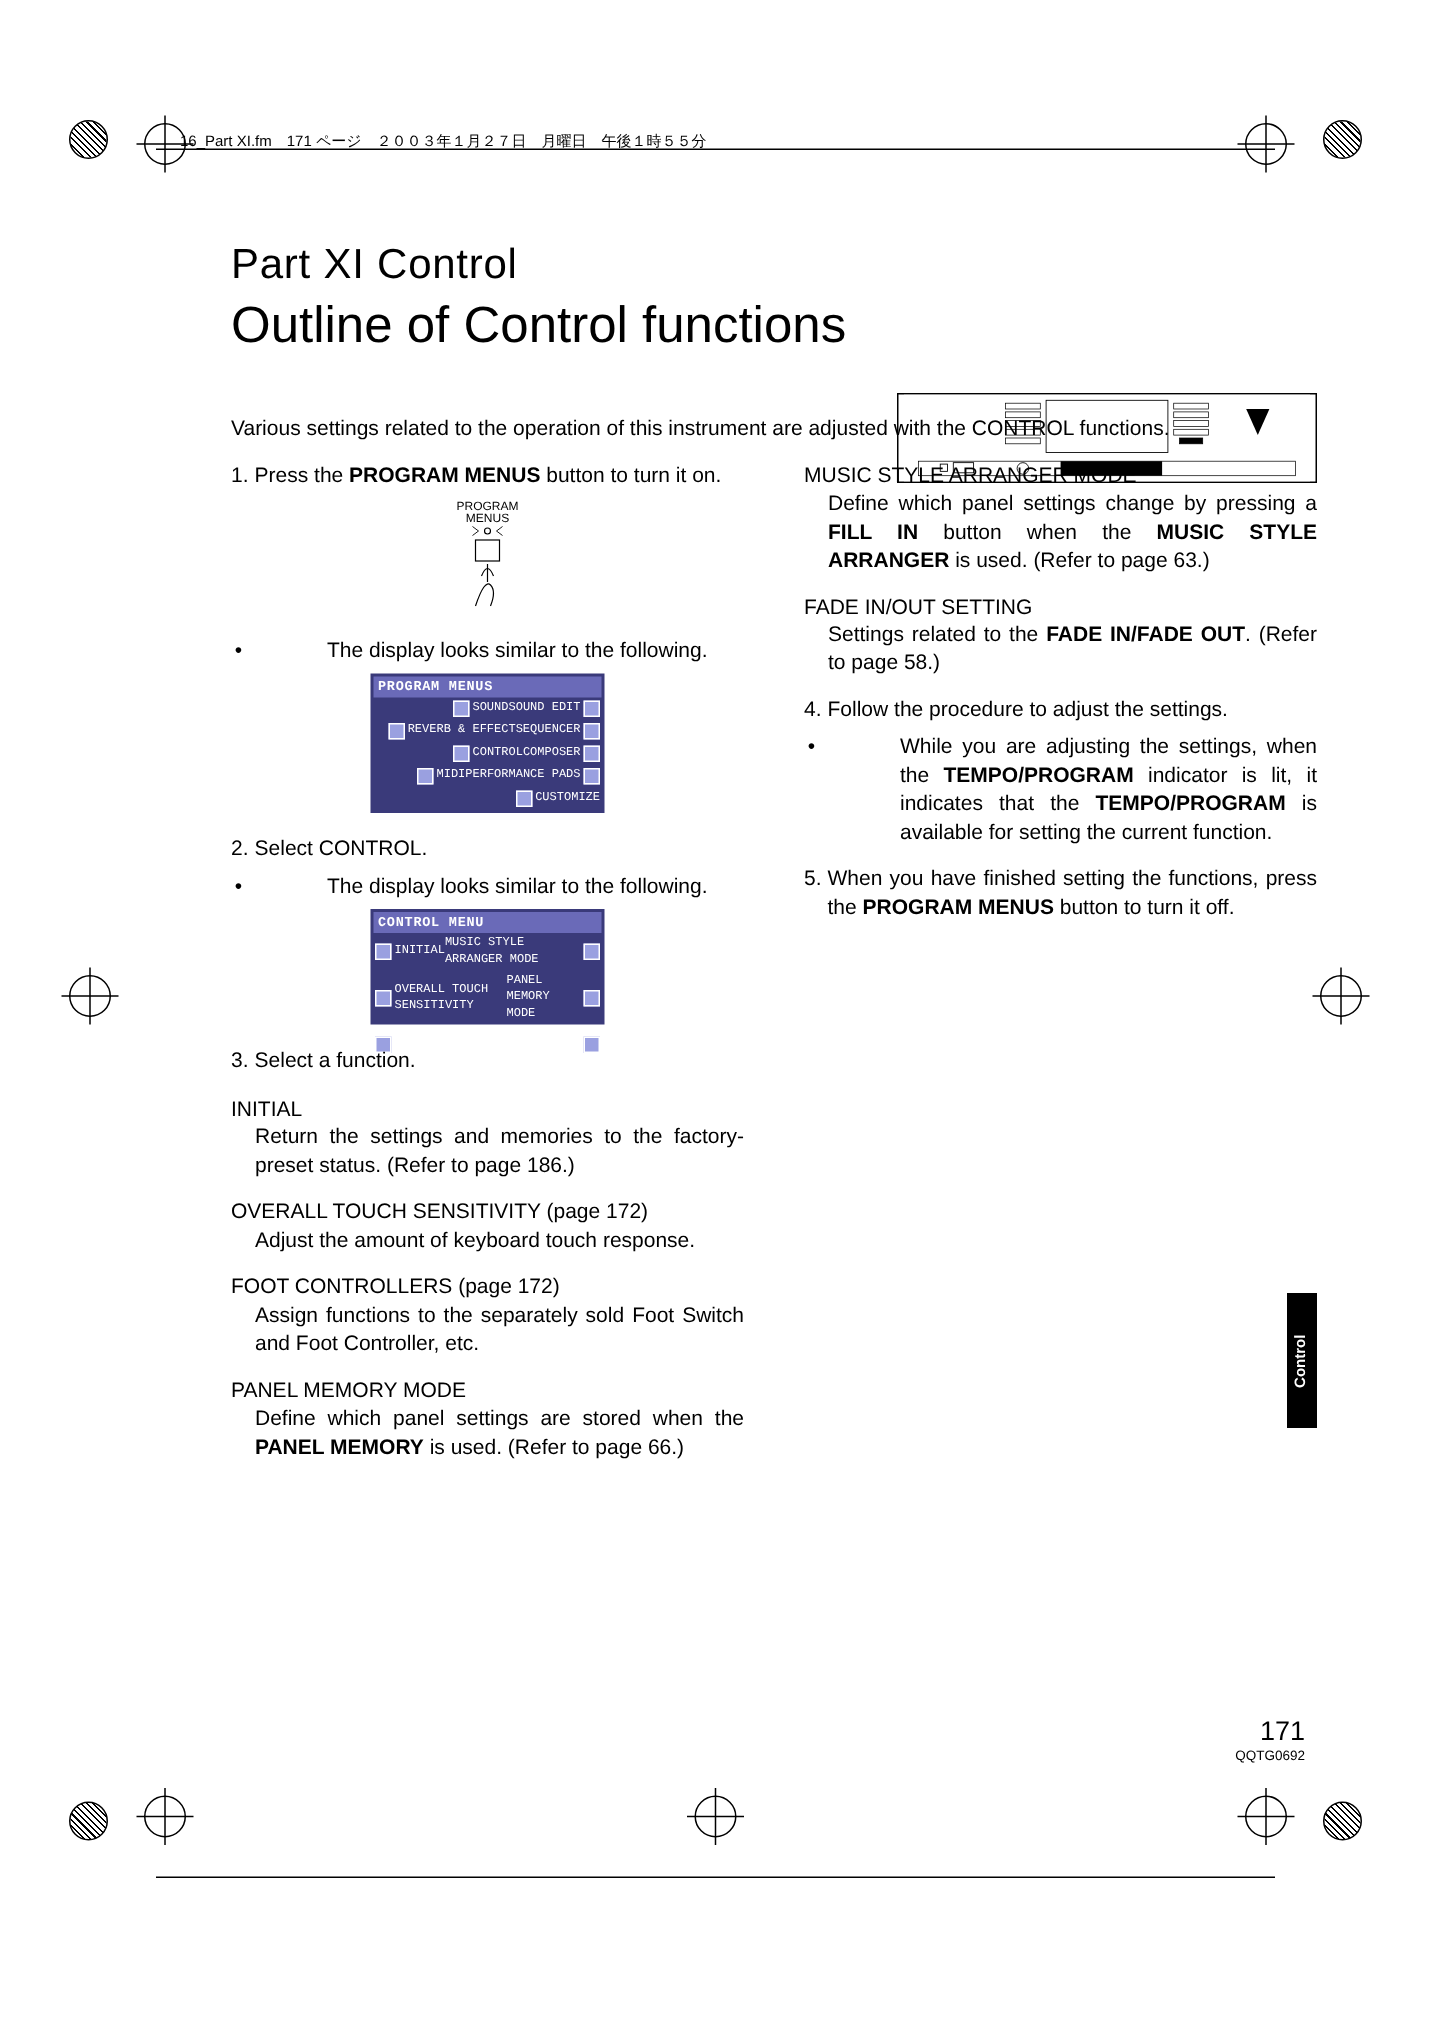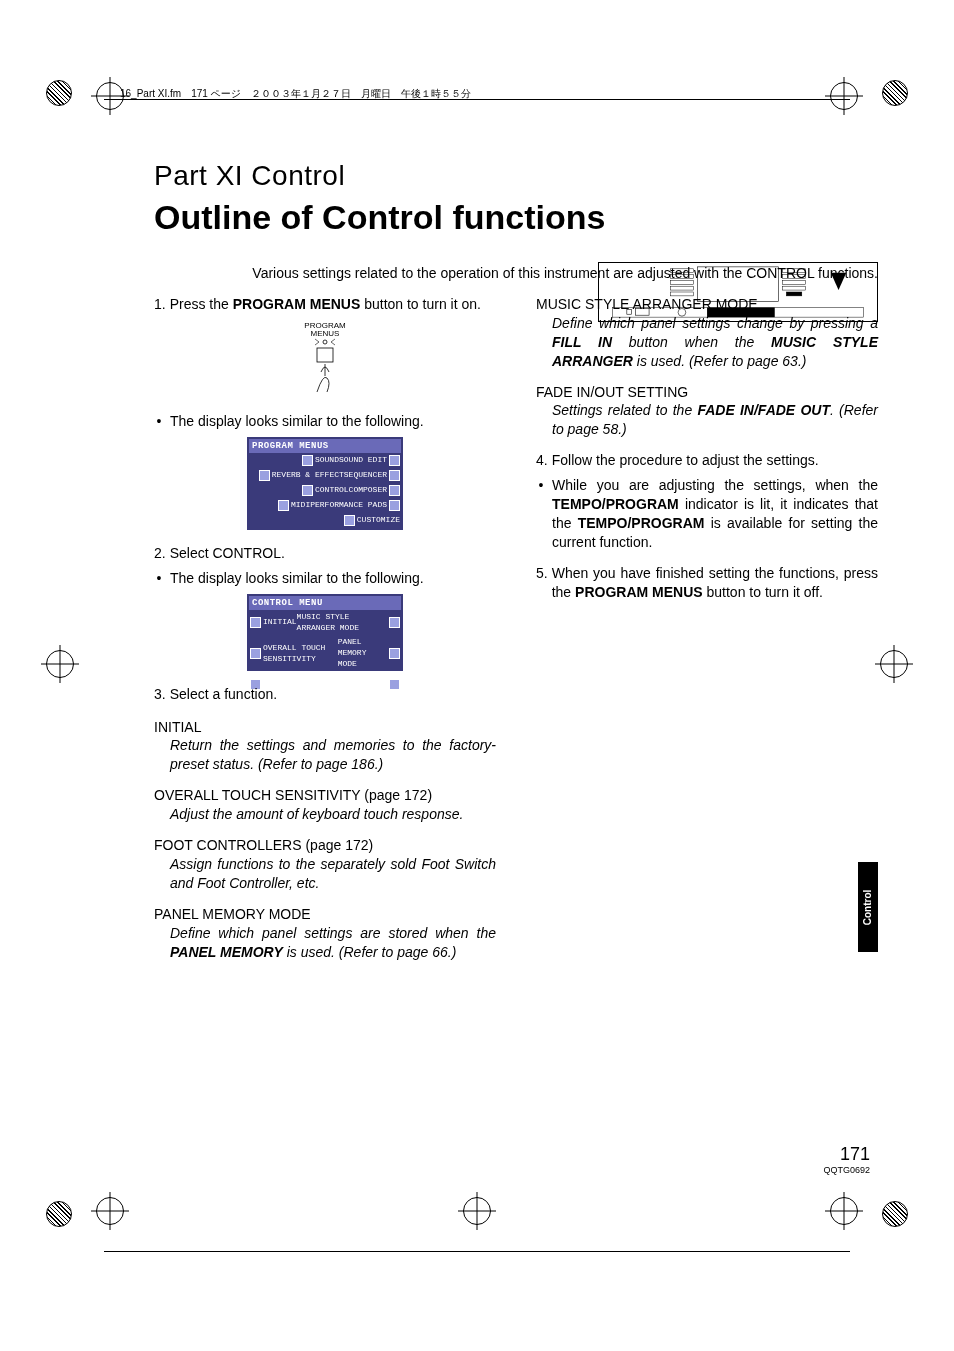--- a/index.html
+++ b/index.html
@@ -51,43 +51,42 @@
 
   h1.part-title {
     font-family: "Arial Black", Arial, sans-serif;
     font-weight: 400;
     font-size: 28px;
     letter-spacing: 0.5px;
     margin-bottom: 6px;
   }
   h2.section-title {
     font-family: "Arial Black", Arial, sans-serif;
-    font-weight: 700;
+    font-weight: 400;
     font-size: 34px;
     margin-bottom: 12px;
   }
 
   .intro-line {
     font-size: 14px;
-    margin-top: 28px;
+    margin-top: 40px;
     margin-bottom: 14px;
-    text-align: right;
   }
 
   .cols {
     display: flex;
     gap: 40px;
   }
   .col { flex: 1; font-size: 14px; line-height: 1.35; }
   .stepnum { font-size: 14px; }
   .step { margin-bottom: 6px; display:flex; gap:4px; }
   .step .text { flex:1; }
   .bullet-row { display:flex; gap:6px; margin-bottom:6px; }
   .bullet-row .dot { width:10px; text-align:center; }
-  .bullet-row .text { flex:1; text-align: justify; }
+  .bullet-row .text { flex:1; text-align: justify; margin-left: 48px; }
   .justify { text-align: justify; }
   .bold { font-weight: bold; }
 
   
   .pm-illus {
     margin: 8px auto 14px auto;
     width: 60px;
     text-align:center;
     font-size:8px;
     line-height:1.0;
@@ -165,21 +164,21 @@
     position:absolute;
     right:84px;
     bottom:176px;
     text-align:right;
   }
   .pagefoot .num { font-size:18px; }
   .pagefoot .code { font-size:9px; }
 
   .func-block { margin-bottom: 12px; }
   .func-title { font-size: 14px; }
-  .func-body { padding-left: 16px; text-align: justify; font-style: italic; }
+  .func-body { padding-left: 16px; text-align: justify; }
 </style>
 </head>
 <body>
 
 <div class="corner-disc" style="left:46px; top:80px;"></div>
 <div class="corner-disc" style="right:46px; top:80px;"></div>
 <div class="corner-disc" style="left:46px; bottom:124px;"></div>
 <div class="corner-disc" style="right:46px; bottom:124px;"></div>
 
 <div class="reg-mark" style="left:96px; top:82px;"></div>

